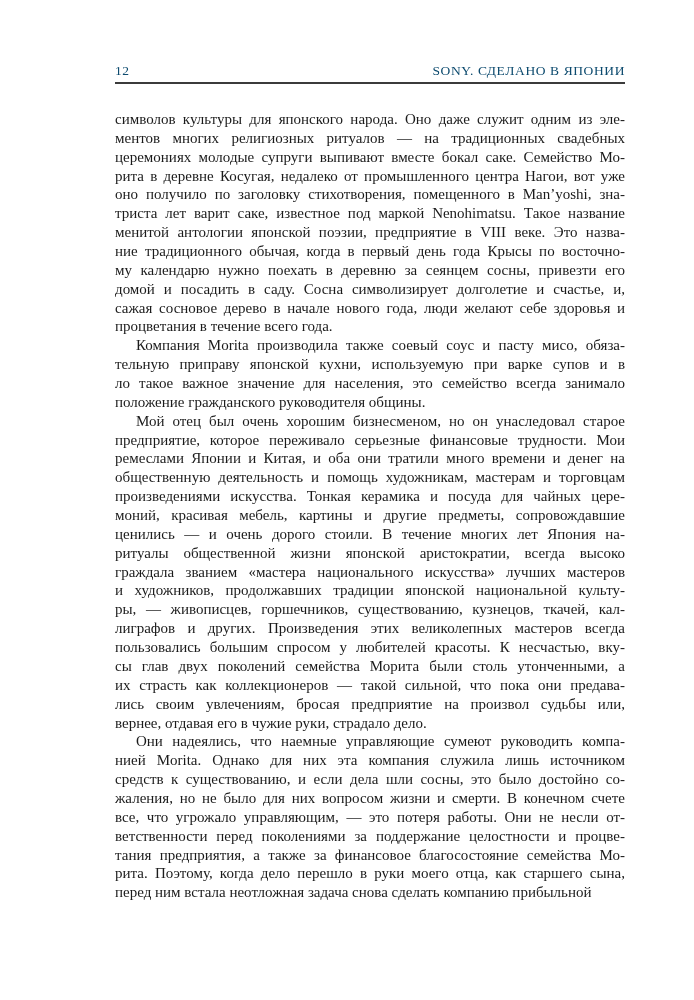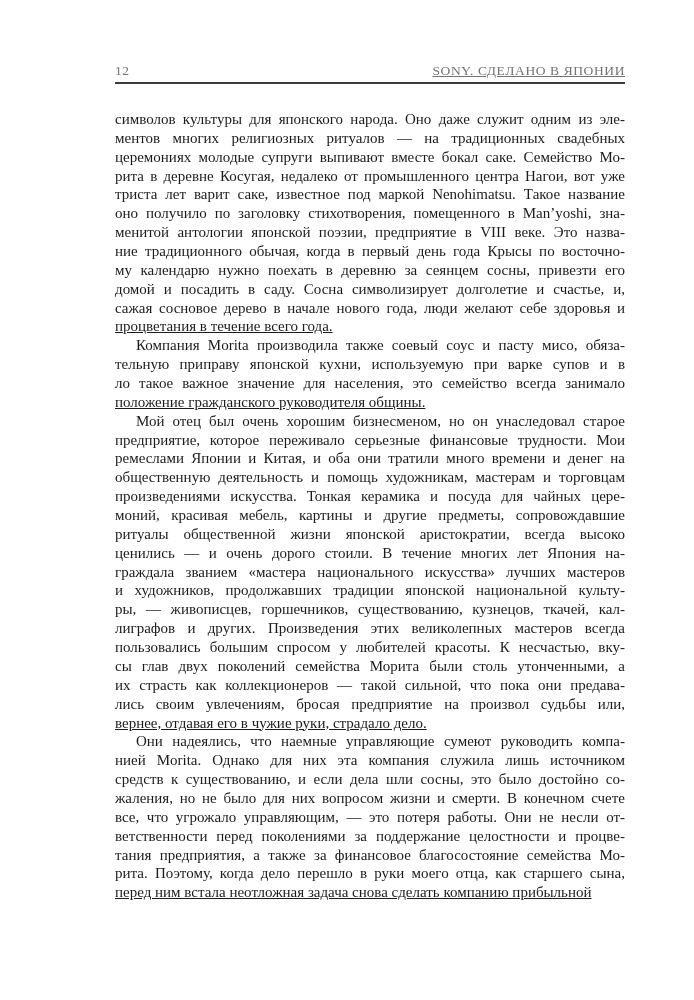--- a/index.html
+++ b/index.html
@@ -25,48 +25,46 @@
   }
   .page-header {
     display: flex;
     justify-content: space-between;
     align-items: flex-end;
     padding-top: 63px;
     padding-bottom: 4px;
     border-bottom: 2px solid #3b3b3b;
     font-size: 13.5px;
     line-height: 15px;
-    color: #737373;
+    color: #0c4a6e;
   }
   .page-number {
     letter-spacing: 0.5px;
   }
   .running-title {
     letter-spacing: 0.6px;
-    text-decoration: underline;
   }
   .page-body {
     margin-top: 26px;
     font-size: 15px;
     line-height: 18.86px;
   }
   .paragraph {
     margin: 0;
     padding: 0;
   }
   .line {
     text-align: justify;
     text-align-last: justify;
     white-space: normal;
     height: 18.86px;
     overflow: visible;
   }
   .line.last {
     text-align-last: left;
-    text-decoration: underline;
   }
   .paragraph.indent .line:first-child {
     padding-left: 21px;
     font-family: Liberation Serif, serif;
   }
 </style>
 </head>
 <body>
 
 <div class="page">
@@ -74,44 +72,44 @@
     <div class="page-header">
       <span class="page-number">12</span>
       <span class="running-title">SONY. СДЕЛАНО В ЯПОНИИ</span>
     </div>
     <div class="page-body">
         <div class="paragraph">
           <div class="line">символов культуры для японского народа. Оно даже служит одним из эле-</div>
           <div class="line">ментов многих религиозных ритуалов — на традиционных свадебных</div>
           <div class="line">церемониях молодые супруги выпивают вместе бокал саке. Семейство Мо-</div>
           <div class="line">рита в деревне Косугая, недалеко от промышленного центра Нагои, вот уже</div>
+          <div class="line">оно получило по заголовку стихотворения, помещенного в Man’yoshi, зна-</div>
           <div class="line">триста лет варит саке, известное под маркой Nenohimatsu. Такое название</div>
-          <div class="line">оно получило по заголовку стихотворения, помещенного в Man’yoshi, зна-</div>
           <div class="line">менитой антологии японской поэзии, предприятие в VIII веке. Это назва-</div>
           <div class="line">ние традиционного обычая, когда в первый день года Крысы по восточно-</div>
           <div class="line">му календарю нужно поехать в деревню за сеянцем сосны, привезти его</div>
           <div class="line">домой и посадить в саду. Сосна символизирует долголетие и счастье, и,</div>
           <div class="line">сажая сосновое дерево в начале нового года, люди желают себе здоровья и</div>
           <div class="line last">процветания в течение всего года.</div>
         </div>
         <div class="paragraph indent">
           <div class="line">Компания Morita производила также соевый соус и пасту мисо, обяза-</div>
           <div class="line">тельную приправу японской кухни, используемую при варке супов и в</div>
           <div class="line">ло такое важное значение для населения, это семейство всегда занимало</div>
           <div class="line last">положение гражданского руководителя общины.</div>
         </div>
         <div class="paragraph indent">
           <div class="line">Мой отец был очень хорошим бизнесменом, но он унаследовал старое</div>
           <div class="line">предприятие, которое переживало серьезные финансовые трудности. Мои</div>
           <div class="line">ремеслами Японии и Китая, и оба они тратили много времени и денег на</div>
           <div class="line">общественную деятельность и помощь художникам, мастерам и торговцам</div>
           <div class="line">произведениями искусства. Тонкая керамика и посуда для чайных цере-</div>
           <div class="line">моний, красивая мебель, картины и другие предметы, сопровождавшие</div>
+          <div class="line">ценились — и очень дорого стоили. В течение многих лет Япония на-</div>
           <div class="line">ритуалы общественной жизни японской аристократии, всегда высоко</div>
-          <div class="line">ценились — и очень дорого стоили. В течение многих лет Япония на-</div>
           <div class="line">граждала званием «мастера национального искусства» лучших мастеров</div>
           <div class="line">и художников, продолжавших традиции японской национальной культу-</div>
           <div class="line">ры, — живописцев, горшечников, существованию, кузнецов, ткачей, кал-</div>
           <div class="line">лиграфов и других. Произведения этих великолепных мастеров всегда</div>
           <div class="line">пользовались большим спросом у любителей красоты. К несчастью, вку-</div>
           <div class="line">сы глав двух поколений семейства Морита были столь утонченными, а</div>
           <div class="line">их страсть как коллекционеров — такой сильной, что пока они предава-</div>
           <div class="line">лись своим увлечениям, бросая предприятие на произвол судьбы или,</div>
           <div class="line last">вернее, отдавая его в чужие руки, страдало дело.</div>
         </div>

